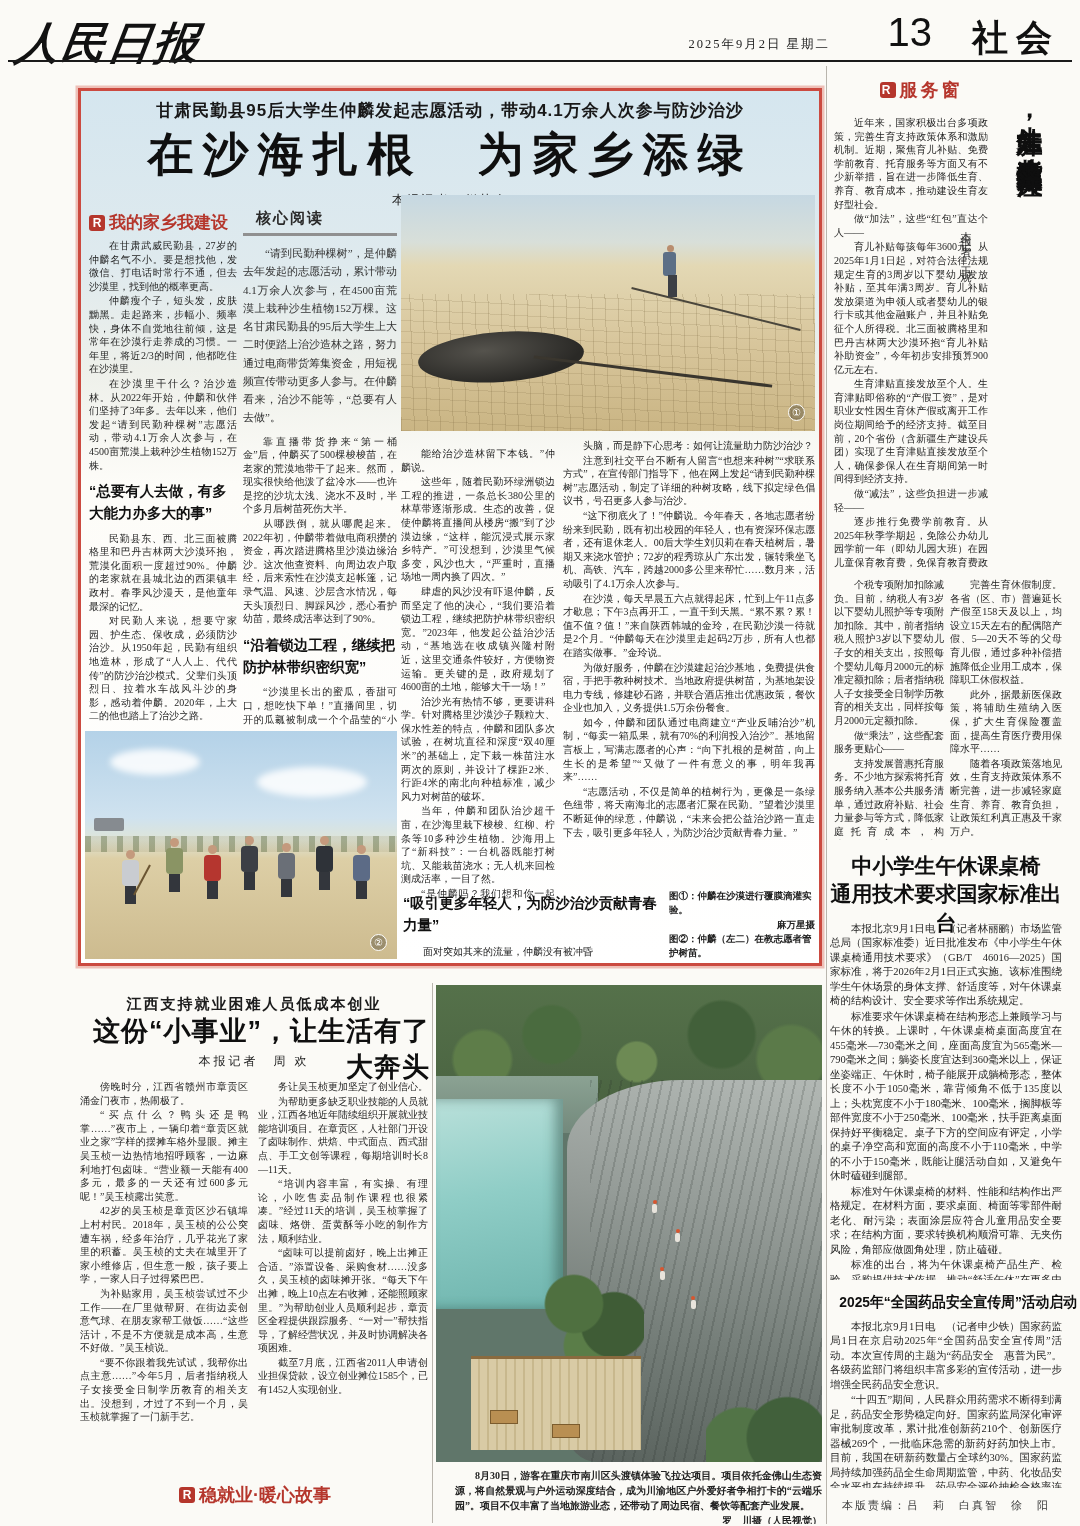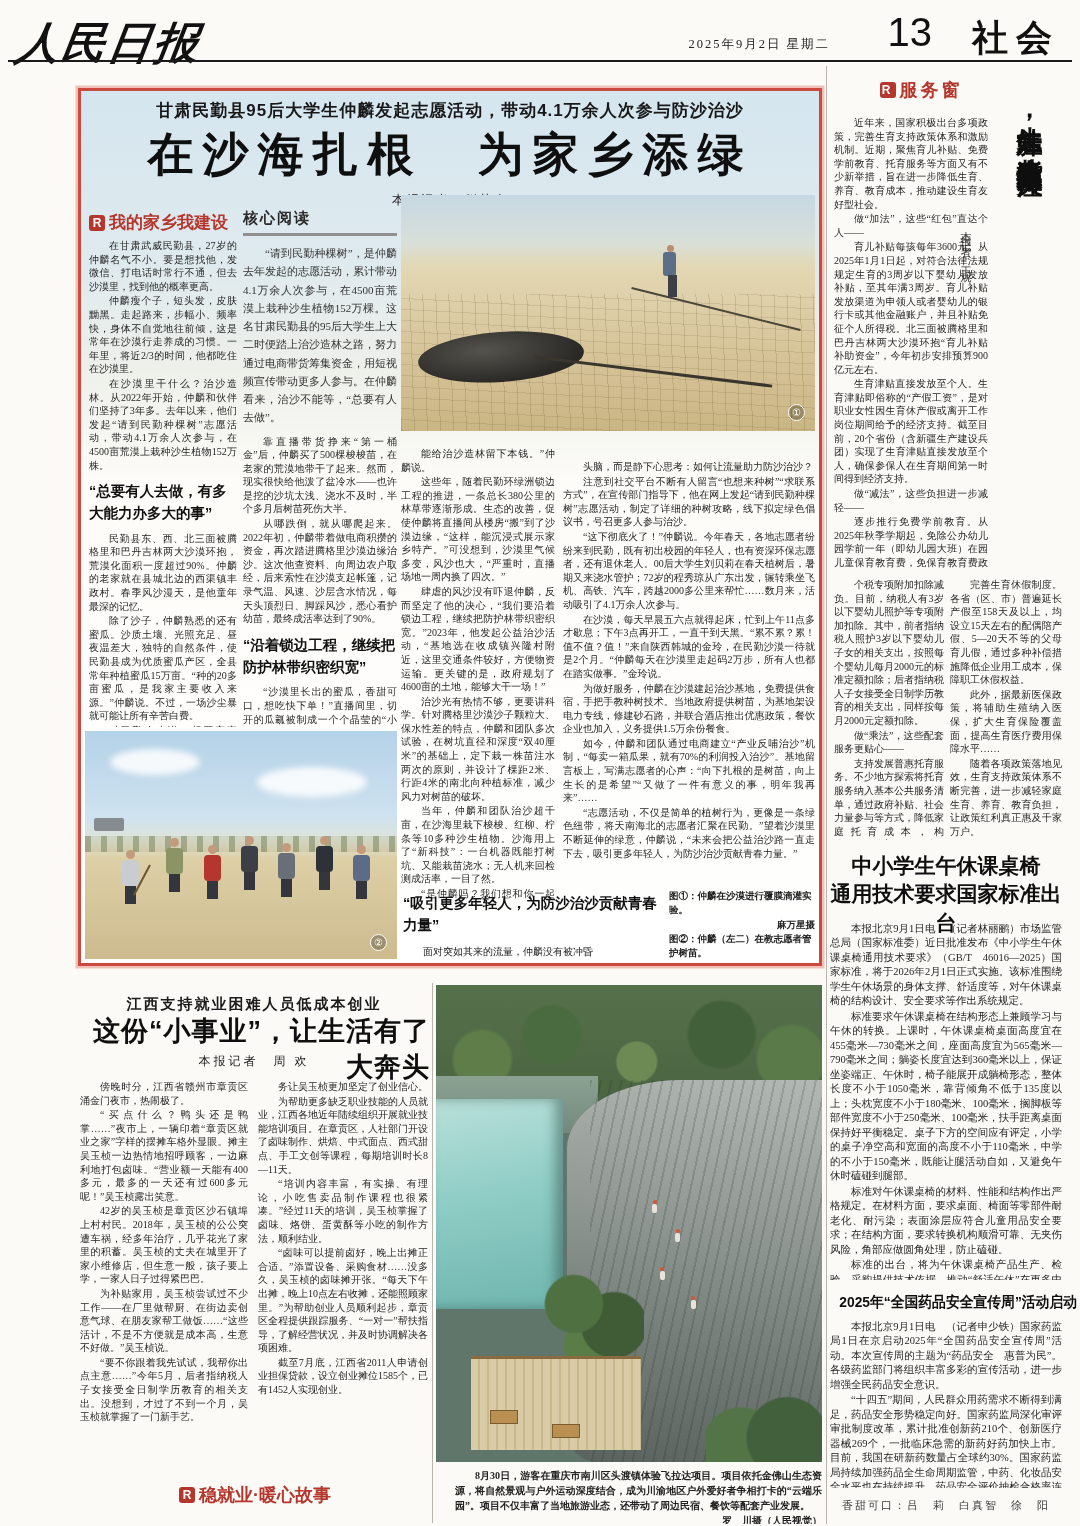--- a/index.html
+++ b/index.html
@@ -30,21 +30,21 @@
   .mainbox{left:78px;top:88px;width:744px;height:878px;box-sizing:border-box;
            border:3px solid #cb4a40;box-shadow:0 0 0 2.5px #eec0b8;
            background:linear-gradient(180deg,#d5e6ef 0%,#dfeaee 20%,#eef0ea 32%,#fdfcf8 45%,#ffffff 100%);}
   .kicker{left:0;top:8px;width:100%;text-align:center;font-size:17px;font-weight:900;
           letter-spacing:1px;color:#181818;}
   .mainhead{left:0;top:33px;width:100%;text-align:center;font-size:46px;font-weight:900;
             letter-spacing:9px;color:#0f0f0f;}
   .mainby{left:0;top:101px;width:100%;text-align:center;font-size:12.5px;color:#222;letter-spacing:2px;}
 
   .core-title{font-family:Liberation Mono, monospace;font-weight:900;font-size:15px;color:#2a2a2a;
-              letter-spacing:2px;margin:0 0 5px;}
+              letter-spacing:2px;margin:0 13px 5px;}
   .core-rule{height:3px;background:#909090;margin:0 0 8px;}
   .corebox p{font-size:11px;line-height:1.66;text-align:justify;text-indent:2em;margin:0;color:#333;}
 
   .capblock{font-size:9.5px;font-weight:700;line-height:1.5;color:#222;}
   .capblock .cr{text-align:right;}
   .quoteblock p{font-size:10px;line-height:1.36;text-indent:2em;margin:4px 0 0;text-align:justify;}
 
   
   .photo{overflow:hidden;position:absolute;}
   .mark{position:absolute;width:15px;height:15px;border:1px solid #fff;border-radius:50%;
@@ -150,21 +150,20 @@
     </div>
     <div class="abs col" style="left:8px;top:148px;width:148px;height:488px;">
       <div>
           <p>在甘肃武威民勤县，27岁的仲麟名气不小。要是想找他，发微信、打电话时常行不通，但去沙漠里，找到他的概率更高。</p>
           <p>仲麟瘦个子，短头发，皮肤黝黑。走起路来，步幅小、频率快，身体不自觉地往前倾，这是常年在沙漠行走养成的习惯。一年里，将近2/3的时间，他都吃住在沙漠里。</p>
           <p>在沙漠里干什么？治沙造林。从2022年开始，仲麟和伙伴们坚持了3年多。去年以来，他们发起“请到民勤种棵树”志愿活动，带动4.1万余人次参与，在4500亩荒漠上栽种沙生植物152万株。</p>
         </div>
       <h3 class="subq">“总要有人去做，有多大能力办多大的事”</h3>
       <div>
           <p>民勤县东、西、北三面被腾格里和巴丹吉林两大沙漠环抱，荒漠化面积一度超过90%。仲麟的老家就在县城北边的西渠镇丰政村。春季风沙漫天，是他童年最深的记忆。</p>
-          <p>除了沙子，仲麟熟悉的还有蜜瓜。沙质土壤、光照充足、昼夜温差大，独特的自然条件，使民勤县成为优质蜜瓜产区，全县常年种植蜜瓜15万亩。“种的20多亩蜜瓜，是我家主要收入来源。”仲麟说。不过，一场沙尘暴就可能让所有辛苦白费。</p>
           <p>对民勤人来说，想要守家园、护生态、保收成，必须防沙治沙。从1950年起，民勤有组织地造林，形成了“人人上、代代传”的防沙治沙模式。父辈们头顶烈日、拉着水车战风斗沙的身影，感动着仲麟。2020年，上大二的他也踏上了治沙之路。</p>
         </div>
     </div>
 
     <div class="abs col" style="left:162px;top:118px;width:154px;height:518px;">
       <div class="corebox">
         <div class="core-title sans">核心阅读</div>
         <div class="core-rule"></div>
         <p>“请到民勤种棵树”，是仲麟去年发起的志愿活动，累计带动4.1万余人次参与，在4500亩荒漠上栽种沙生植物152万棵。这名甘肃民勤县的95后大学生上大二时便踏上治沙造林之路，努力通过电商带货筹集资金，用短视频宣传带动更多人参与。在仲麟看来，治沙不能等，“总要有人去做”。</p>
       </div>
@@ -193,21 +192,21 @@
     <div class="abs col" style="left:320px;top:356px;width:154px;height:452px;">
       <div>
           <p>能给治沙造林留下本钱。”仲麟说。</p>
           <p>这些年，随着民勤环绿洲锁边工程的推进，一条总长380公里的林草带逐渐形成。生态的改善，促使仲麟将直播间从楼房“搬”到了沙漠边缘，“这样，能沉浸式展示家乡特产。”可没想到，沙漠里气候多变，风沙也大，“严重时，直播场地一周内换了四次。”</p>
           <p>肆虐的风沙没有吓退仲麟，反而坚定了他的决心，“我们要沿着锁边工程，继续把防护林带织密织宽。”2023年，他发起公益治沙活动，“基地选在收成镇兴隆村附近，这里交通条件较好，方便物资运输。更关键的是，政府规划了4600亩的土地，能够大干一场！”</p>
           <p>治沙光有热情不够，更要讲科学。针对腾格里沙漠沙子颗粒大、保水性差的特点，仲麟和团队多次试验，在树坑直径和深度“双40厘米”的基础上，定下栽一株苗注水两次的原则，并设计了棵距2米、行距4米的南北向种植标准，减少风力对树苗的破坏。</p>
           <p>当年，仲麟和团队治沙超千亩，在沙海里栽下梭梭、红柳、柠条等10多种沙生植物。沙海用上了“新科技”：一台机器既能打树坑、又能栽苗浇水；无人机来回检测成活率，一目了然。</p>
           <p>“是仲麟吗？我们想和你一起在沙漠里种树。”原来，综艺《种地吧》节目组发来邀约。</p>
         </div>
     </div>
-    <div class="abs col" style="left:482px;top:348px;width:252px;height:452px;margin-top:21px;">
+    <div class="abs col" style="left:482px;top:348px;width:252px;height:452px;">
       <div>
           <p>头脑，而是静下心思考：如何让流量助力防沙治沙？</p>
           <p>注意到社交平台不断有人留言“也想来种树”“求联系方式”，在宣传部门指导下，他在网上发起“请到民勤种棵树”志愿活动，制定了详细的种树攻略，线下拟定绿色倡议书，号召更多人参与治沙。</p>
           <p>“这下彻底火了！”仲麟说。今年春天，各地志愿者纷纷来到民勤，既有初出校园的年轻人，也有资深环保志愿者，还有退休老人。00后大学生刘贝莉在春天植树后，暑期又来浇水管护；72岁的程秀琼从广东出发，辗转乘坐飞机、高铁、汽车，跨越2000多公里来帮忙……数月来，活动吸引了4.1万余人次参与。</p>
           <p>在沙漠，每天早晨五六点就得起床，忙到上午11点多才歇息；下午3点再开工，一直干到天黑。“累不累？累！值不值？值！”来自陕西韩城的金玲，在民勤沙漠一待就是2个月。“仲麟每天在沙漠里走起码2万步，所有人也都在踏实做事。”金玲说。</p>
           <p>为做好服务，仲麟在沙漠建起治沙基地，免费提供食宿，手把手教种树技术。当地政府提供树苗，为基地架设电力专线，修建砂石路，并联合酒店推出优惠政策，餐饮企业也加入，义务提供1.5万余份餐食。</p>
           <p>如今，仲麟和团队通过电商建立“产业反哺治沙”机制，“每卖一箱瓜果，就有70%的利润投入治沙”。基地留言板上，写满志愿者的心声：“向下扎根的是树苗，向上生长的是希望”“又做了一件有意义的事，明年我再来”……</p>
           <p>“志愿活动，不仅是简单的植树行为，更像是一条绿色纽带，将天南海北的志愿者汇聚在民勤。”望着沙漠里不断延伸的绿意，仲麟说，“未来会把公益治沙路一直走下去，吸引更多年轻人，为防沙治沙贡献青春力量。”</p>
         </div>
     </div>
@@ -315,21 +314,21 @@
   </div>
 
   <div class="abs secthead" style="left:830px;top:1292px;width:232px;font-size:15px;white-space:nowrap;transform:scaleX(.92);transform-origin:center;">2025年“全国药品安全宣传周”活动启动</div>
   <div class="abs bodycol" style="left:830px;top:1320px;width:232px;height:168px;">
     <div>
         <p>本报北京9月1日电　（记者申少铁）国家药监局1日在京启动2025年“全国药品安全宣传周”活动。本次宣传周的主题为“药品安全　惠普为民”。各级药监部门将组织丰富多彩的宣传活动，进一步增强全民药品安全意识。</p>
         <p>“十四五”期间，人民群众用药需求不断得到满足，药品安全形势稳定向好。国家药监局深化审评审批制度改革，累计批准创新药210个、创新医疗器械269个，一批临床急需的新药好药加快上市。目前，我国在研新药数量占全球约30%。国家药监局持续加强药品全生命周期监管，中药、化妆品安全水平也在持续提升，药品安全评价抽检合格率连续多年保持在99.4%以上，有效保障人民群众用药安全。</p>
       </div>
   </div>
 
-  <div class="abs footer-ed" style="left:830px;top:1498px;width:232px;">香甜可口：吕　莉　白真智　徐　阳</div>
+  <div class="abs footer-ed" style="left:830px;top:1498px;width:232px;">本版责编：吕　莉　白真智　徐　阳</div>
 
   <div class="abs vdiv" style="left:432px;top:983px;height:540px;"></div>
 
   <div class="abs jx-kicker" style="left:78px;top:995px;width:352px;">江西支持就业困难人员低成本创业</div>
   <div class="abs sans jx-head" style="left:78px;top:1013px;width:352px;text-align:right;">这份“小事业”，让生活有了大奔头</div>
   <div class="abs jx-by" style="left:78px;top:1053px;width:352px;">本报记者　周  欢</div>
   <div class="abs col" style="left:80px;top:1080px;width:168px;height:392px;">
     <div>
         <p>傍晚时分，江西省赣州市章贡区涌金门夜市，热闹极了。</p>
         <p>“买点什么？鸭头还是鸭掌……”夜市上，一辆印着“章贡区就业之家”字样的摆摊车格外显眼。摊主吴玉桢一边热情地招呼顾客，一边麻利地打包卤味。“营业额一天能有400多元，最多的一天还有过600多元呢！”吴玉桢露出笑意。</p>

